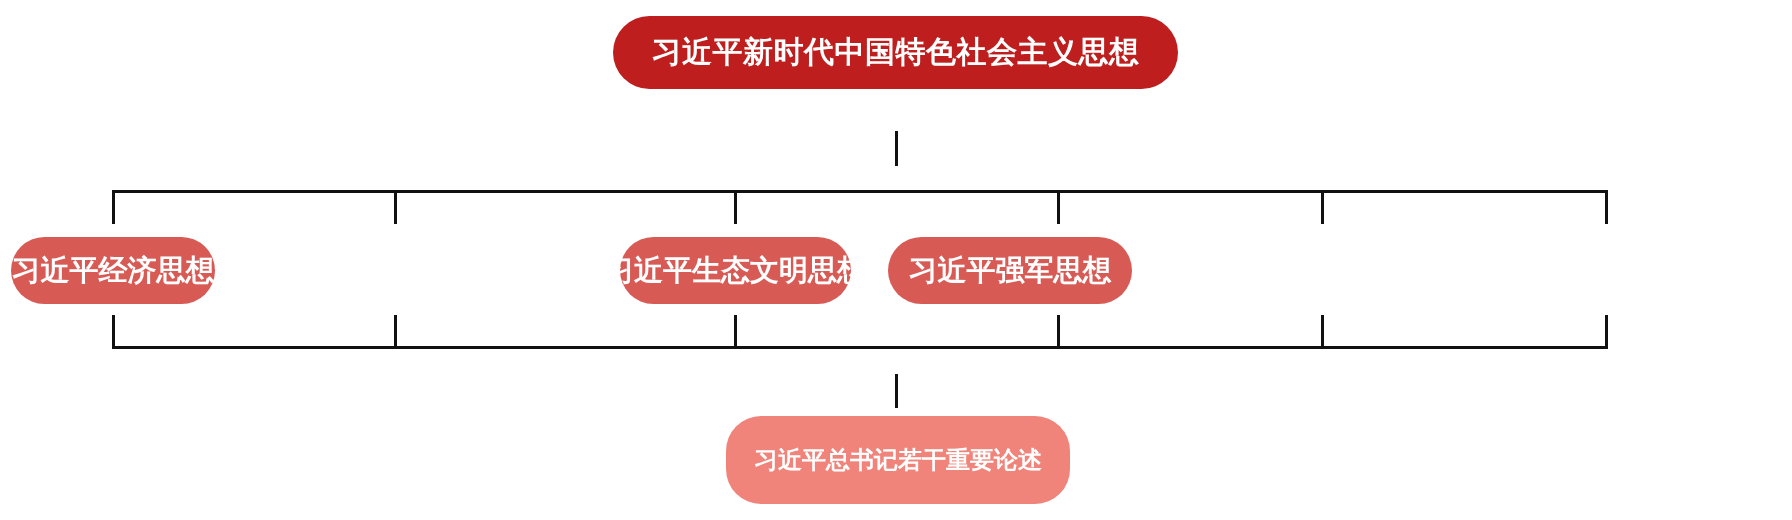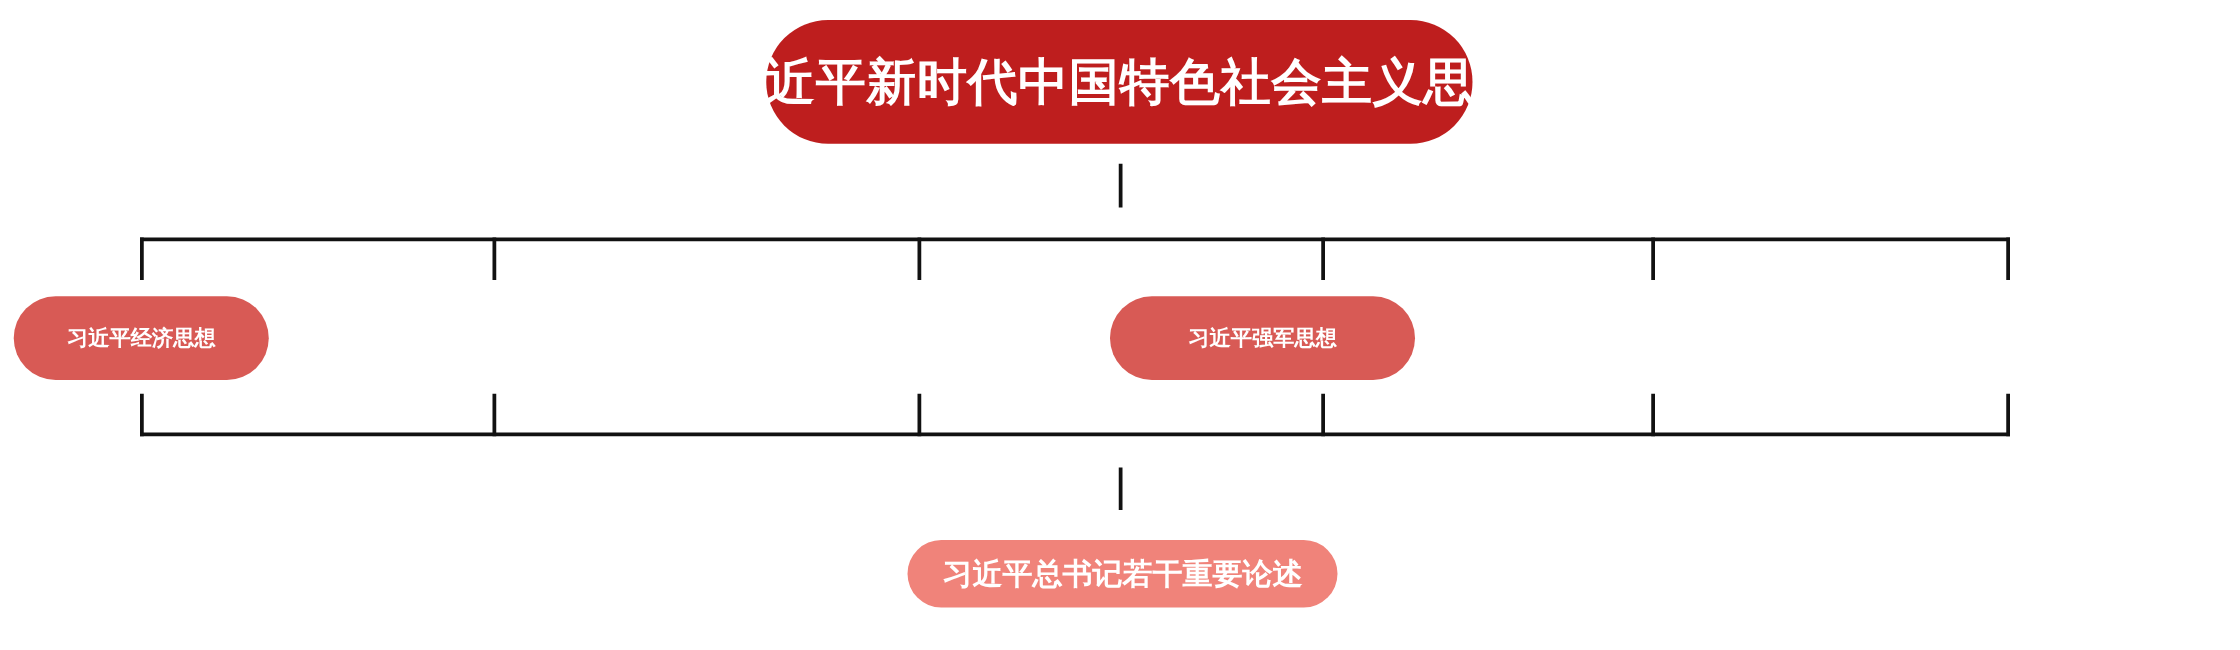--- a/index.html
+++ b/index.html
@@ -21,36 +21,36 @@
     align-items: center;
     justify-content: center;
     color: var(--text, #ffffff);
     font-weight: bold;
     text-align: center;
     white-space: nowrap;
     box-sizing: border-box;
   }
   .node.root {
     left: 613px; top: 16px;
-    width: 565px; height: 99px;
+    width: 565px; height: 73px;
     border-radius: 50px;
     background: var(--root-bg, #be1e1e);
-    font-size: 40px;
+    font-size: 30px;
     letter-spacing: 0.5px;
   }
   .node.child {
     top: 237px;
     height: 67px;
     border-radius: 34px;
     background: var(--child-bg, #d85a55);
-    font-size: 17px;
+    font-size: 29px;
   }
   .node.footer {
-    left: 726px; top: 432px;
-    width: 344px; height: 54px;
+    left: 726px; top: 416px;
+    width: 344px; height: 88px;
     border-radius: 35px;
     background: var(--footer-bg, #f0837a);
     font-size: 24px;
   }
   
   .c1 { left: 11px;   width: 204px; }
   .c2 { left: 293px;  width: 204px; }
   .c3 { left: 620px;  width: 231px; }
   .c4 { left: 888px;  width: 244px; }
   .c5 { left: 1220px; width: 205px; }
@@ -95,20 +95,21 @@
   <div class="line hline bus-top"></div>
 
   <div class="line vline st-top sx1"></div>
   <div class="line vline st-top sx2"></div>
   <div class="line vline st-top sx3"></div>
   <div class="line vline st-top sx4"></div>
   <div class="line vline st-top sx5"></div>
   <div class="line vline st-top sx6"></div>
 
   <div class="node child c1">习近平经济思想</div>
+  <div class="node child c3">习近平生态文明思想</div>
   <div class="node child c4">习近平强军思想</div>
 
   <div class="line vline st-bot sx1"></div>
   <div class="line vline st-bot sx2"></div>
   <div class="line vline st-bot sx3"></div>
   <div class="line vline st-bot sx4"></div>
   <div class="line vline st-bot sx5"></div>
   <div class="line vline st-bot sx6"></div>
 
   <div class="line hline bus-bottom"></div>

